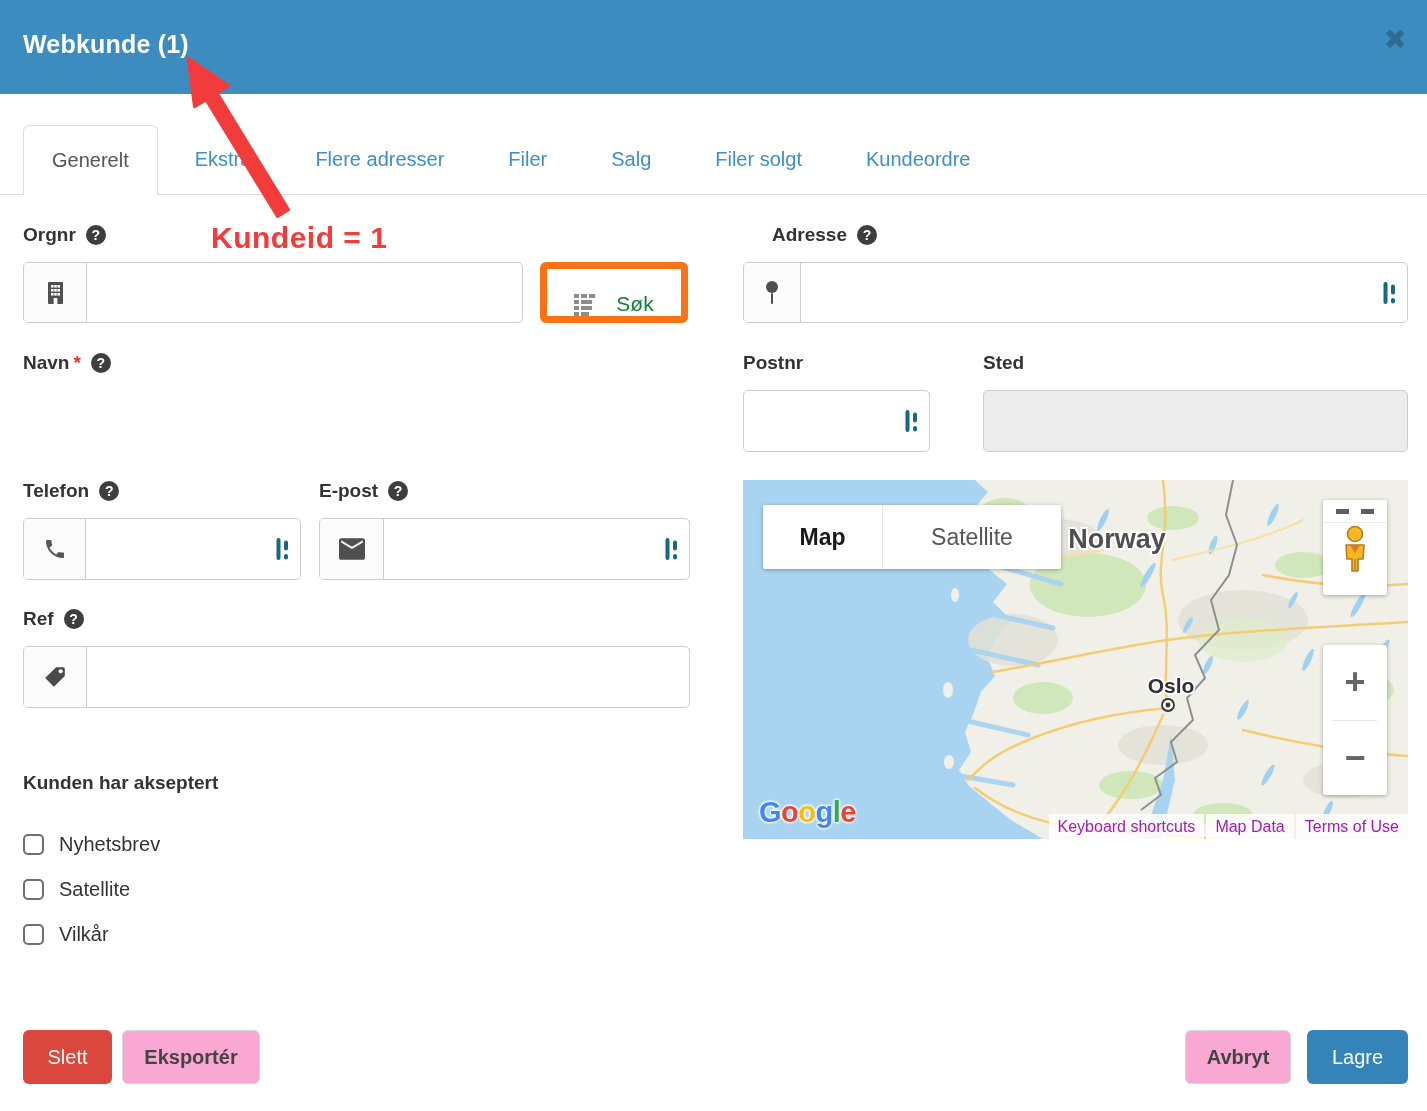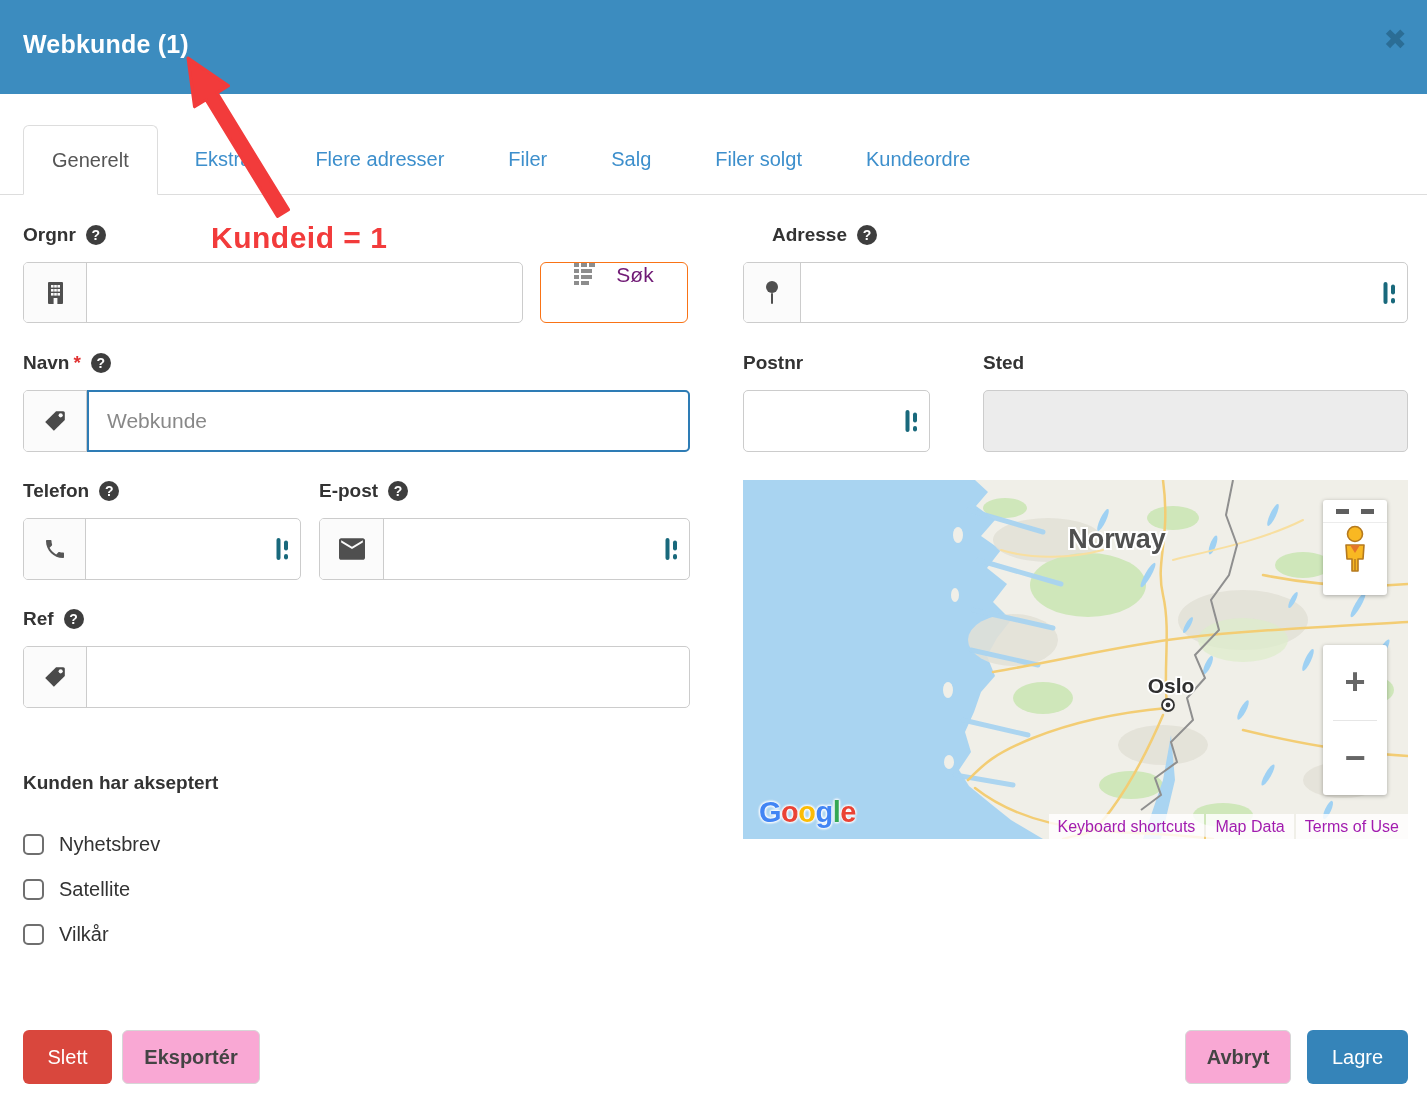--- a/index.html
+++ b/index.html
@@ -25,21 +25,21 @@
   .igroup{position:absolute;display:flex;border:1px solid #ccc;border-radius:5px;background:#fff;}
   .addon{width:63px;min-width:63px;display:flex;align-items:center;justify-content:center;background:#fbfbfb;border-right:1px solid #ccc;border-radius:4px 0 0 4px;}
   .igroup input{flex:1;min-width:0;border:none;outline:none;font-size:21px;color:#888;padding:0 44px 0 18px;background:transparent;border-radius:0 5px 5px 0;}
   .navwrap{flex:1;display:flex;border:2px solid #2e7cb5;border-radius:0 5px 5px 0;margin:-1px -1px -1px 0;}
   .teal-end{position:absolute;right:11px;top:50%;transform:translateY(-50%);cursor:pointer;line-height:0;}
   .plain{position:absolute;border:1px solid #ccc;border-radius:5px;background:#fff;}
   .plain input{width:100%;height:100%;border:none;outline:none;font-size:21px;color:#888;padding:0 40px 0 16px;background:transparent;border-radius:5px;}
   .disabled-field{background:#ececec;}
 
   
-  .sok-btn{position:absolute;display:flex;align-items:flex-start;justify-content:center;gap:16px;border:1px solid #f97316;border-radius:6px;background:#fff;color:#701a75;font-size:21px;cursor:pointer;}
+  .sok-btn{position:absolute;display:flex;align-items:flex-end;justify-content:center;gap:16px;border:7px solid #f97316;border-radius:6px;background:#fff;color:#15803d;font-size:21px;cursor:pointer;}
 
   
   .consent-row{position:absolute;display:flex;align-items:center;gap:15px;cursor:pointer;}
   .cb{width:21px;height:21px;border:2px solid #6f6f6f;border-radius:5px;background:#fff;}
   .cb-label{font-size:20px;color:#333;}
 
   
   .map{position:absolute;left:743px;top:480px;width:665px;height:359px;overflow:hidden;background:#a9d4f1;}
   .map svg.geo{position:absolute;left:0;top:0;}
   .mt-ctl{position:absolute;left:20px;top:25px;display:flex;box-shadow:0 1px 4px rgba(0,0,0,.3);border-radius:2px;}
@@ -151,31 +151,20 @@
           </g>
         </svg>
     </span>
   </div>
 
   <div class="lbl" style="left:23px;top:352px;">
     <span>Navn</span>
     <span class="req">*</span>
     <span class="q">?</span>
   </div>
-  <div class="igroup" style="left:23px;top:390px;width:667px;height:62px;">
-    <span class="addon">
-      <svg width="24" height="24" viewBox="0 0 22 22">
-          <path d="M12 2h6.5A1.5 1.5 0 0 1 20 3.5V10L10 20 2 12 12 2z" fill="#4a4a4a"></path>
-          <circle cx="16.2" cy="5.8" r="1.9" fill="#fbfbfb"></circle>
-        </svg>
-    </span>
-    <span class="navwrap">
-      <input style="border-radius: 0px 4px 4px 0px;" value="Webkunde">
-    </span>
-  </div>
 
   <div class="lbl" style="left:743px;top:352px;">
     <span>Postnr</span>
   </div>
   <div class="lbl" style="left:983px;top:352px;">
     <span>Sted</span>
   </div>
   <div class="plain" style="left:743px;top:390px;width:187px;height:62px;">
     <input value="" style="">
     <span class="teal-end">
@@ -335,20 +324,24 @@
       </g>
       <path d="M490,0 L483,35 L494,65 L486,95 L468,120 L476,150 L452,175 L462,198 L444,218 L450,240 L428,262 L434,282 L412,298 L418,315 L398,330" stroke="#8f8f8f" stroke-width="2" fill="none"></path>
       <text x="374" y="68" text-anchor="middle" font-size="27" font-weight="bold" fill="#4f4f4f" stroke="#ffffff" stroke-width="4" paint-order="stroke">Norway</text>
       <text x="428" y="213" text-anchor="middle" font-size="21" font-weight="600" fill="#2f2f2f" stroke="#ffffff" stroke-width="3.5" paint-order="stroke">Oslo</text>
       <g>
         <circle cx="425" cy="225" r="6" fill="#fff" stroke="#333" stroke-width="1.8"></circle>
         <circle cx="425" cy="225" r="2.4" fill="#333"></circle>
       </g>
     </svg>
 
+    <div class="mt-ctl">
+      <div class="mt-btn mt-map">Map</div>
+      <div class="mt-btn mt-sat">Satellite</div>
+    </div>
 
     <div class="peg-box">
       <div class="fs-dashes">
           <i></i>
           <i></i>
         </div>
       <div class="peg-div"></div>
       <svg width="34" height="48" viewBox="0 0 34 48" style="margin-top:2px;">
         <circle cx="17" cy="9" r="7.5" fill="#f9b822" stroke="#b5791e" stroke-width="1.6"></circle>
         <path d="M8,20 L26,20 L25,34 L20,34 L20,46 L14,46 L14,34 L9,34 Z" fill="#f9b822" stroke="#b5791e" stroke-width="1.6" stroke-linejoin="round"></path>

